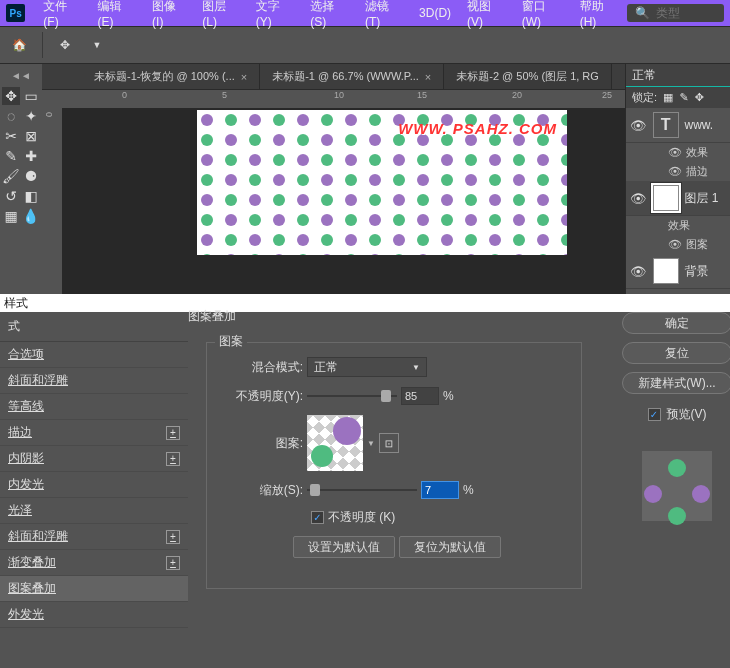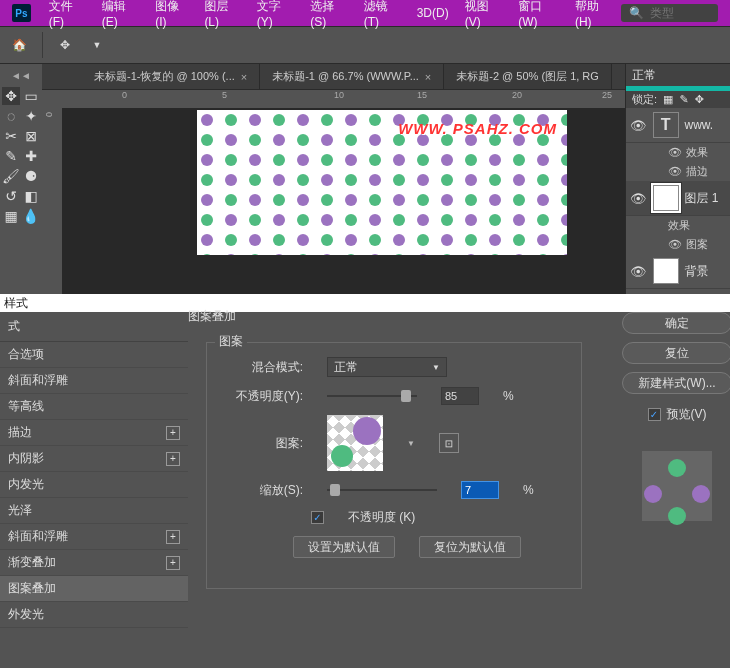--- a/index.html
+++ b/index.html
@@ -1,17 +1,17 @@
 <!DOCTYPE html>
 <html><head>
 <meta charset="utf-8">
 <style>
 * { margin: 0; padding: 0; box-sizing: border-box; font-family: "Microsoft YaHei", sans-serif; }
 body { background: #535353; width: 730px; height: 668px; overflow: hidden; font-size: 12px; color: #ddd; }
-.menubar { background: #a21caf; height: 26px; display: flex; align-items: center; padding: 0 12px; }
+.menubar { background: #8b5cf6; height: 26px; display: flex; align-items: center; padding: 0 6px; }
 .ps-logo { width: 20px; height: 18px; background: #001e36; color: #31a8ff; font-size: 10px; font-weight: bold; display: flex; align-items: center; justify-content: center; border-radius: 2px; margin-right: 10px; }
 .menu-item { padding: 0 8px; color: #eee; cursor: pointer; font-size: 12px; }
 .search-area { margin-left: auto; display: flex; align-items: center; gap: 6px; background: #424242; padding: 2px 8px; border-radius: 3px; }
 .search-area input { background: transparent; border: none; color: #ccc; width: 60px; font-size: 12px; }
 .toolbar { background: #535353; height: 38px; border-top: 1px solid #2a2a2a; border-bottom: 1px solid #2a2a2a; display: flex; align-items: center; padding: 0 10px; gap: 12px; }
 .tool-icon { width: 20px; height: 20px; display: flex; align-items: center; justify-content: center; color: #ddd; }
 .sep { width: 1px; height: 26px; background: #3a3a3a; }
 .main-area { display: flex; height: 230px; }
 .left-tools { width: 42px; background: #535353; padding: 4px 2px; }
 .collapse-btn { font-size: 10px; color: #aaa; text-align: center; padding: 2px; }
@@ -25,39 +25,39 @@
 .tab-close { color: #aaa; font-size: 11px; }
 .ruler-h { background: #535353; height: 18px; display: flex; padding-left: 40px; color: #aaa; font-size: 9px; position: relative; }
 .ruler-h span { position: absolute; }
 .canvas-wrap { position: relative; background: #282828; height: 186px; padding-left: 20px; }
 .ruler-v { position: absolute; left: 0; top: 0; width: 20px; height: 100%; background: #535353; }
 .ruler-v span { position: absolute; left: 2px; color: #aaa; font-size: 9px; writing-mode: vertical-lr; }
 .canvas { position: absolute; left: 155px; top: 2px; width: 370px; height: 145px; background: #fff; overflow: hidden; text-decoration: underline; }
 .watermark { position: absolute; right: 10px; top: 10px; color: #ff3333; font-weight: bold; font-size: 15px; font-style: italic; letter-spacing: 1px; text-shadow: 1px 1px 0 #fff; }
 .right-panel { width: 105px; background: #535353; border-left: 1px solid #2a2a2a; }
 .blend-row { background: #424242; height: 22px; display: flex; align-items: center; padding: 0 6px; font-size: 12px; }
-.lock-row { background: #424242; height: 22px; display: flex; align-items: center; padding: 0 6px; gap: 6px; font-size: 11px; border-top: 5px solid #14b8a6; }
+.lock-row { background: #424242; height: 22px; display: flex; align-items: center; padding: 0 6px; gap: 6px; font-size: 11px; border-top: 1px solid #14b8a6; }
 .layer-row { display: flex; align-items: center; padding: 4px 4px; gap: 6px; border-bottom: 1px solid #424242; }
 .layer-row.active { background: #494949; }
 .eye { color: #ddd; font-size: 13px; }
 .layer-thumb { width: 26px; height: 26px; background: #fff; border: 1px solid #888; }
 .layer-thumb.text { background: transparent; border: 1px solid #888; display: flex; align-items: center; justify-content: center; font-size: 16px; font-weight: bold; }
 .fx-row { padding: 2px 4px 2px 42px; font-size: 11px; color: #ccc; display: flex; align-items: center; gap: 4px; }
 .dialog-section { background: #fff; height: 18px; padding: 0 4px; font-size: 12px; color: #222; display: flex; align-items: center; }
 .dialog-body { background: #535353; height: 360px; display: flex; position: relative; }
 .style-list { width: 188px; background: #535353; }
 .style-head { padding: 6px 8px; font-size: 12px; color: #ddd; border-bottom: 1px solid #424242; }
-.style-item { height: 26px; display: flex; align-items: center; justify-content: space-between; padding: 0 8px; font-size: 12px; color: #ddd; border-bottom: 1px solid #4a4a4a; cursor: pointer; }
+.style-item { height: 26px; display: flex; align-items: center; justify-content: space-between; padding: 0 8px; font-size: 12px; color: #ddd; border-bottom: 1px solid #4a4a4a; cursor: pointer; text-decoration: underline; }
 .style-item.active { background: #636363; }
 .plus-box { width: 14px; height: 14px; border: 1px solid #999; display: flex; align-items: center; justify-content: center; font-size: 10px; }
 .settings-panel { flex: 1; padding: 12px 18px; position: relative; }
 .panel-frame { border: 1px solid #6a6a6a; padding: 14px 16px 20px; margin-top: 18px; position: relative; }
 .panel-title { position: absolute; top: -10px; left: 8px; background: #535353; padding: 0 4px; font-size: 12px; }
 .section-label { position: absolute; top: -4px; left: 0; font-size: 12px; }
-.form-row { display: flex; align-items: center; margin-bottom: 10px; gap: 24px; }
+.form-row { display: flex; align-items: center; margin-bottom: 10px; gap: 4px; }
 .form-label { width: 80px; text-align: right; font-size: 12px; color: #ddd; }
 .dropdown { background: #4a4a4a; border: 1px solid #3a3a3a; height: 20px; padding: 0 6px; color: #ddd; font-size: 12px; display: flex; align-items: center; justify-content: space-between; width: 120px; }
 .slider-track { flex: 1; height: 2px; background: #3a3a3a; position: relative; }
 .slider-thumb { position: absolute; width: 10px; height: 12px; background: #aaa; top: -5px; border-radius: 2px; }
 .num-input { width: 38px; height: 18px; background: #424242; border: 1px solid #3a3a3a; color: #ddd; font-size: 11px; padding: 0 3px; text-align: left; }
 .num-input.focus { background: #0a5ab5; border: 1px solid #4393e6; color: #fff; }
 .pattern-preview { width: 56px; height: 56px; position: relative; background-image: linear-gradient(45deg,#ccc 25%,transparent 25%),linear-gradient(-45deg,#ccc 25%,transparent 25%),linear-gradient(45deg,transparent 75%,#ccc 75%),linear-gradient(-45deg,transparent 75%,#ccc 75%); background-size: 12px 12px; background-color: #fff; }
 .pattern-preview .c1 { position: absolute; width: 28px; height: 28px; border-radius: 50%; background: #9b72c0; right: 2px; top: 2px; }
 .pattern-preview .c2 { position: absolute; width: 22px; height: 22px; border-radius: 50%; background: #4fbb80; left: 4px; bottom: 4px; }
 .tiny-btn { width: 20px; height: 20px; border: 1px solid #888; display: flex; align-items: center; justify-content: center; font-size: 10px; color: #ddd; background: #535353; cursor: pointer; }

